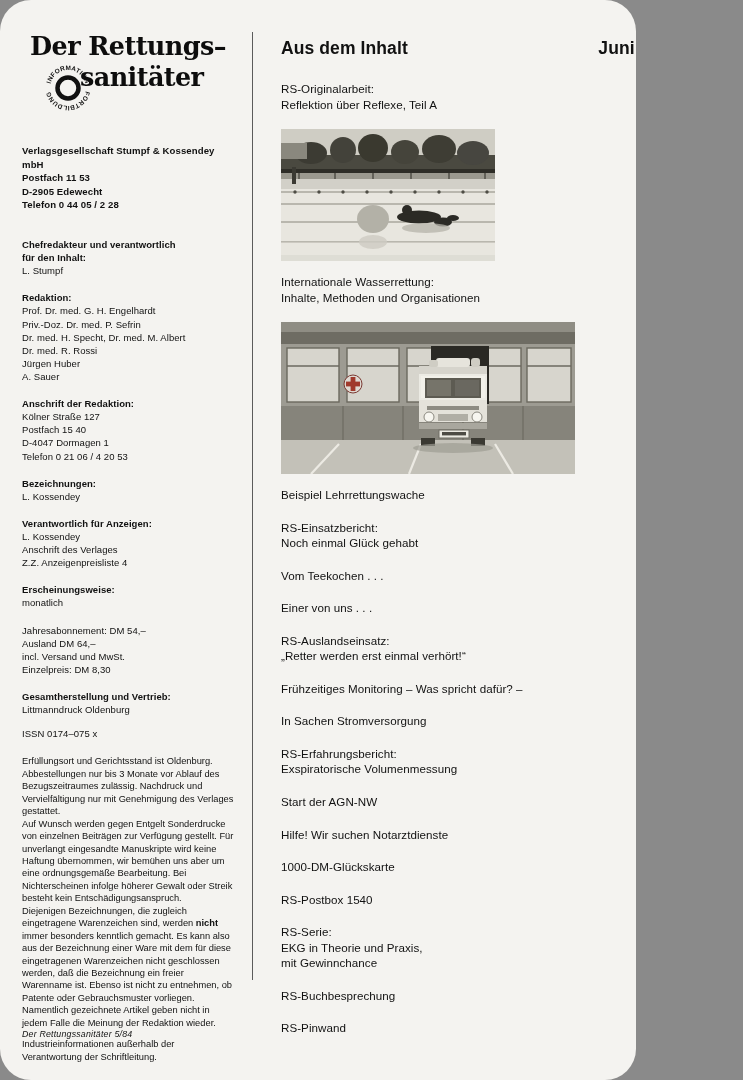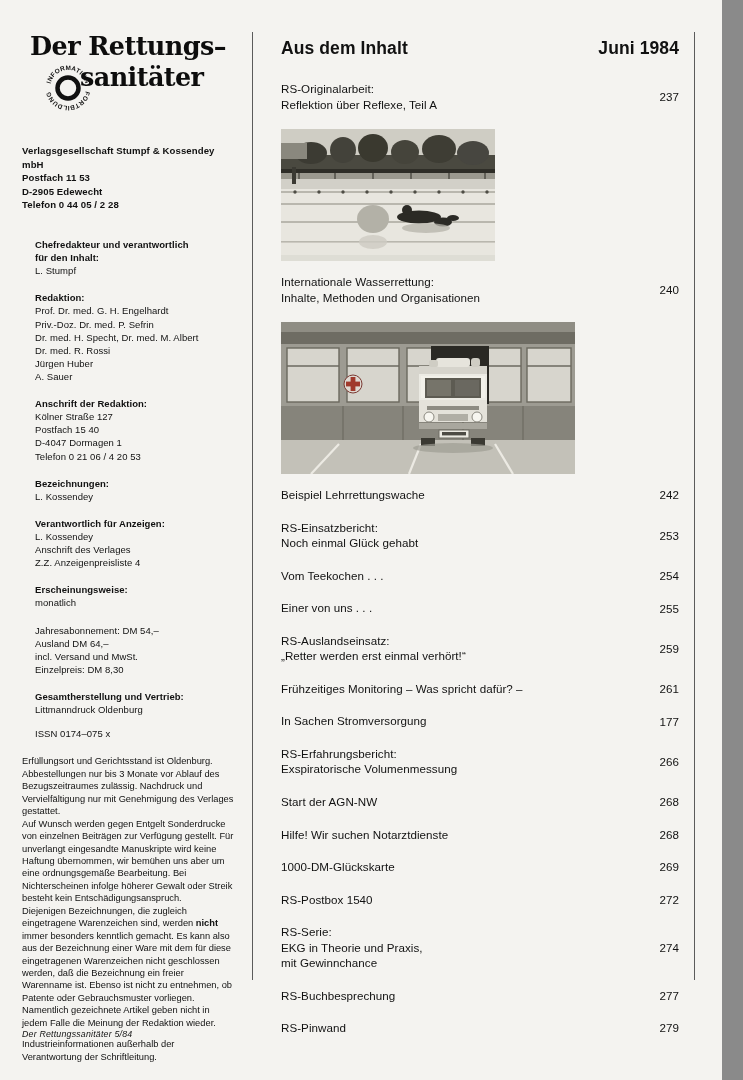--- a/index.html
+++ b/index.html
@@ -2,26 +2,27 @@
 <html><head>
 <meta charset="utf-8">
 <style>
   html, body {
     margin: 0;
     padding: 0;
     background: #8a8a8a;
   }
   .page {
     position: relative;
-    width: 722px;
+    width: 636px;
     height: 1080px;
     background: #f4f3f0;
     overflow: hidden;
     font-family: "Liberation Sans", sans-serif;
     color: #111;
+    border-radius: 31px;
   }
   
   .vrule-left {
     position: absolute;
     left: 252px;
     top: 32px;
     width: 1px;
     height: 948px;
     background: #5b5b5b;
   }
@@ -71,21 +72,20 @@
     font-weight: bold;
     line-height: 1.42;
     letter-spacing: 0.1px;
   }
 
   .sec {
     margin-top: 14px;
     font-size: 9.5px;
     line-height: 1.38;
     letter-spacing: 0.05px;
-    margin-left: 13px;
   }
   .sec .hd {
     font-weight: bold;
     display: block;
   }
   .sec .row { display: block; }
   .sec.tight { margin-top: 11px; }
 
   .legal {
     margin-top: 15px;

